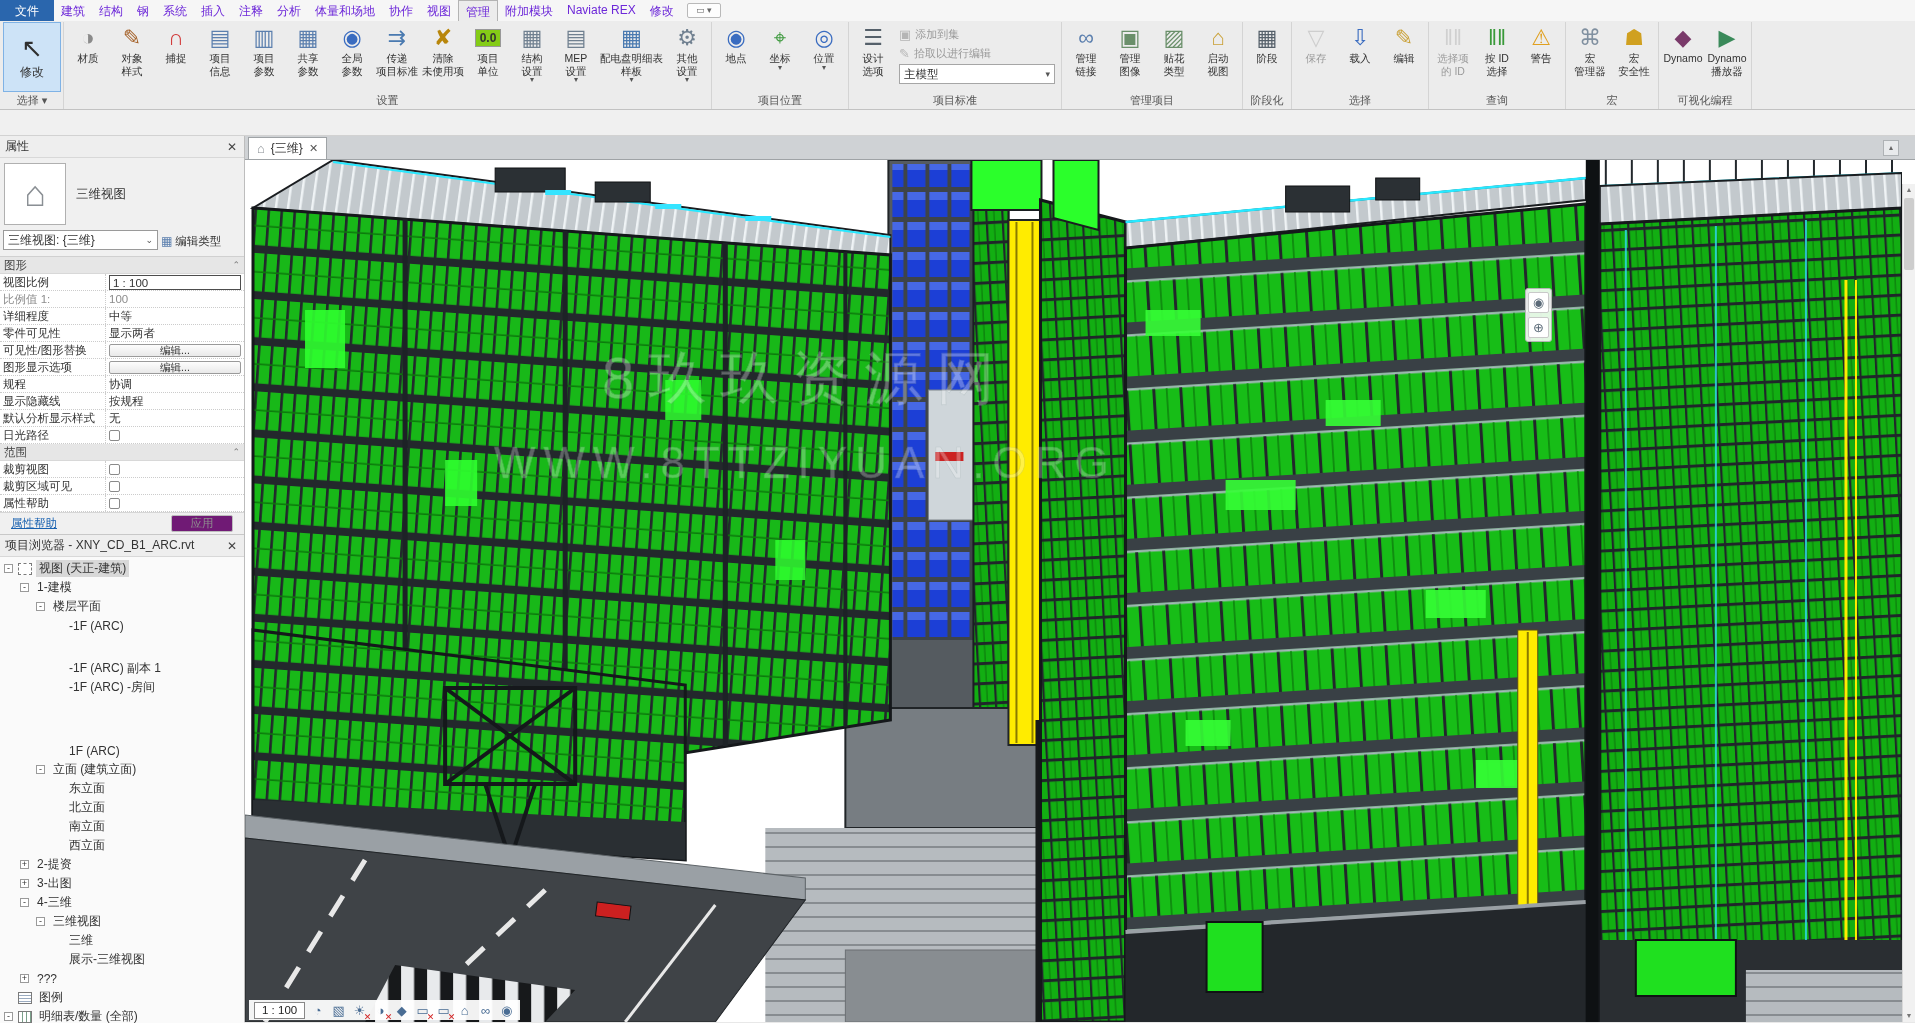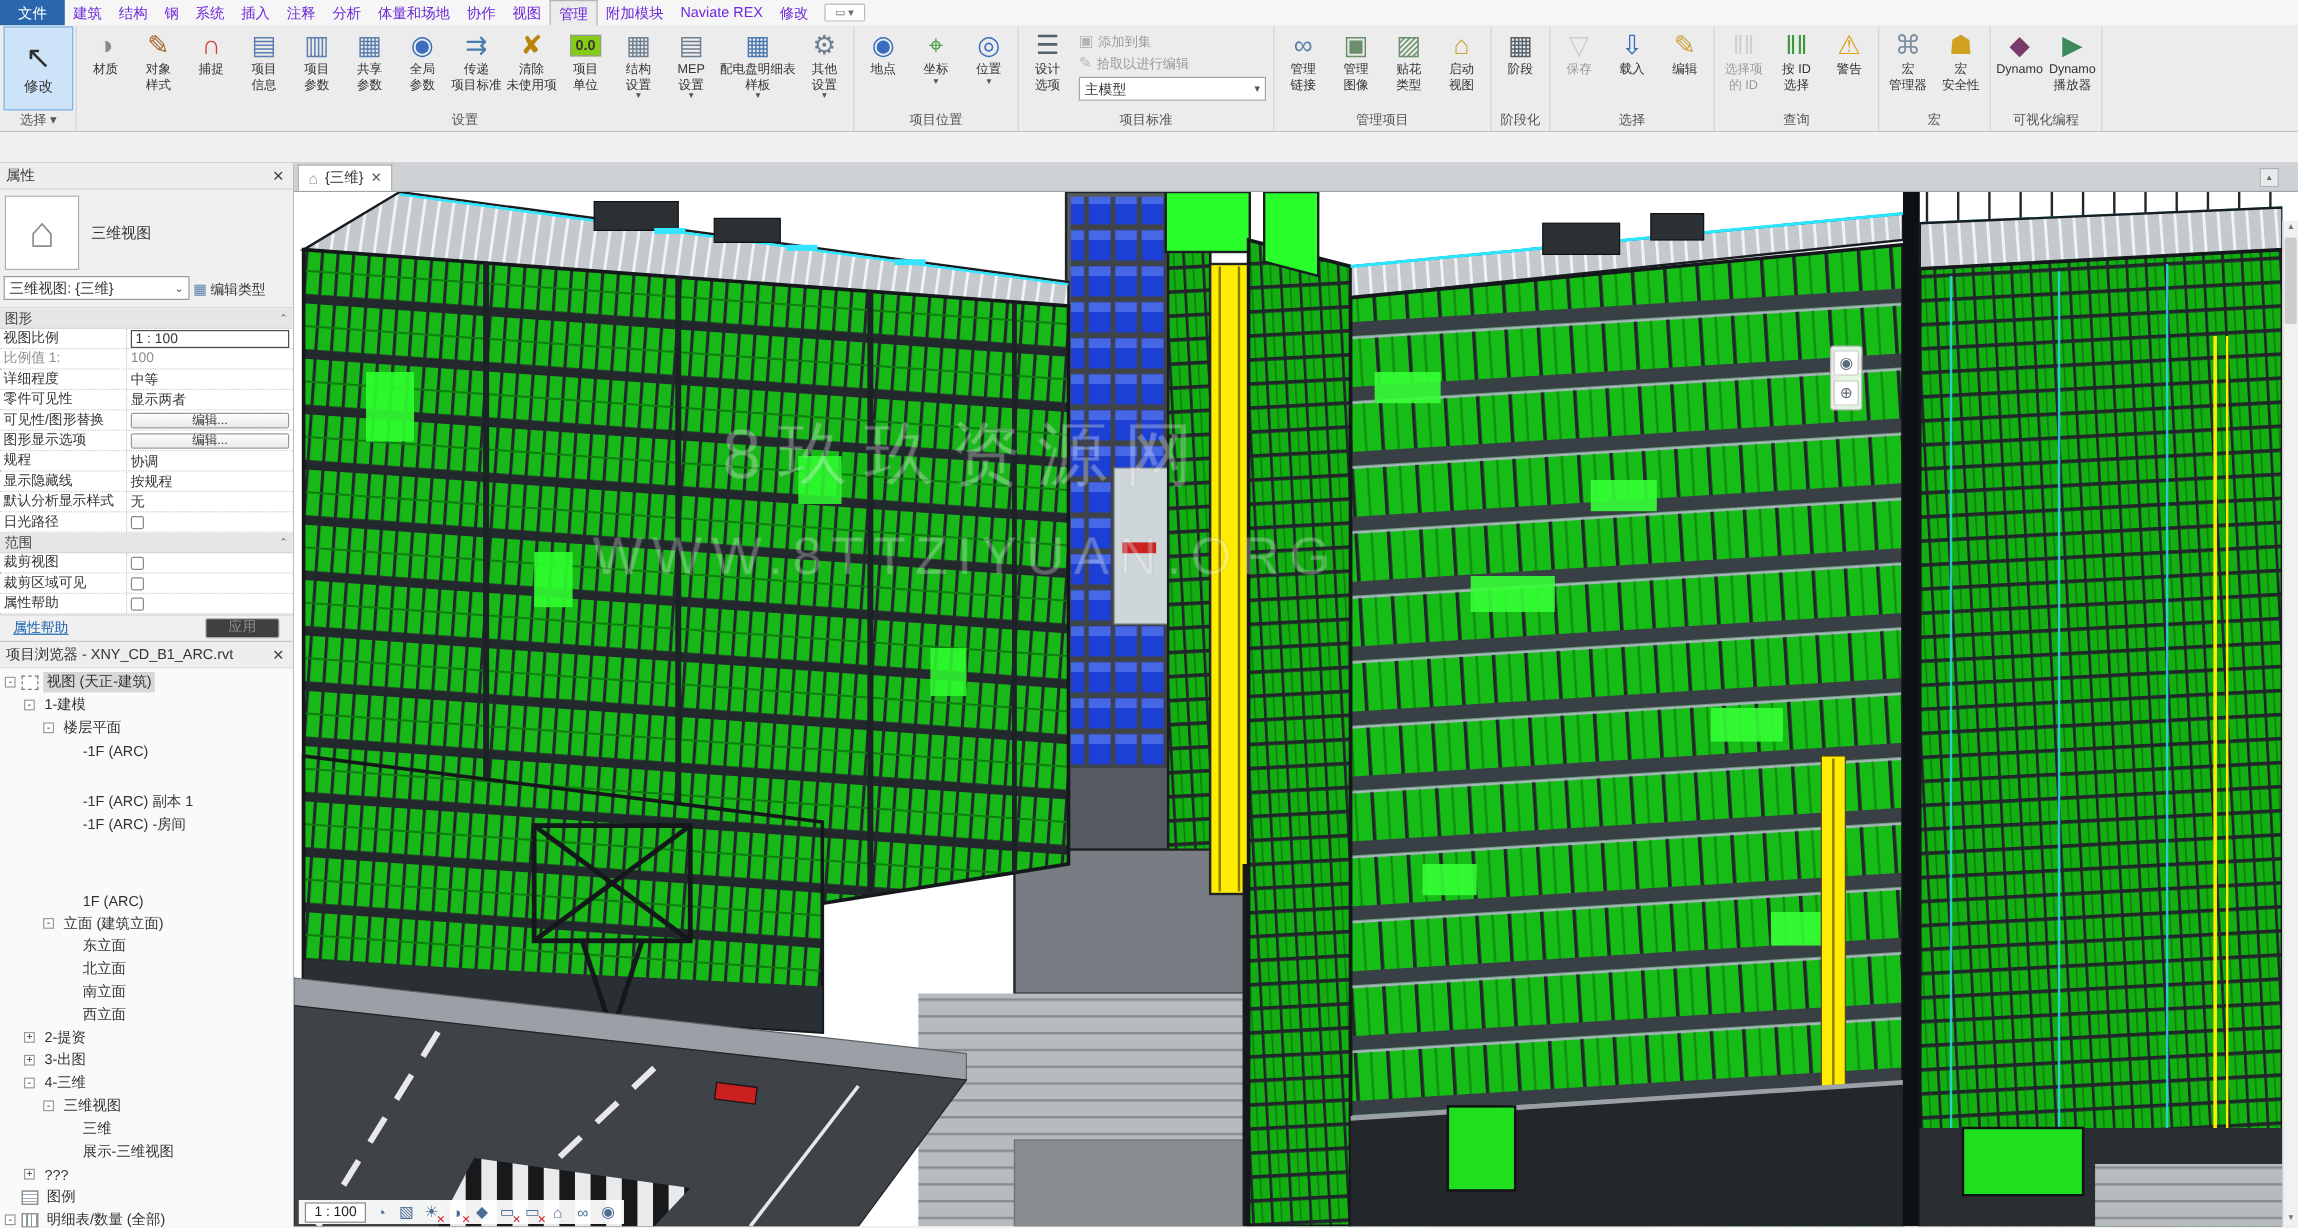--- a/index.html
+++ b/index.html
@@ -54,21 +54,21 @@
 .psec .collapse{font-size:9px;color:#777;}
 .prow{display:flex;height:17px;border-bottom:1px dotted #cccccc;font-size:11.5px;align-items:center;}
 .plabel{width:106px;padding:0 3px;color:#333;border-right:1px dotted #cccccc;overflow:hidden;white-space:nowrap;height:100%;line-height:16px;}
 .pvalwrap{flex:1;padding:0 3px;overflow:hidden;white-space:nowrap;height:100%;display:flex;align-items:center;}
 .prow.disabled .plabel,.prow.disabled .pvalwrap{color:#8d8d8d;}
 .pinput{flex:1;border:1px solid #4d4d4d;background:#fff;height:15px;line-height:14px;padding:0 3px;font-size:11.5px;}
 .pbtn{flex:1;height:13px;border:1px solid #9a9a9a;background:linear-gradient(#fdfdfd,#e9e9e9);font-size:10.5px;text-align:center;line-height:11px;border-radius:2px;color:#333;}
 .pcheck{width:11px;height:11px;border:1px solid #8a8a8a;background:#fff;border-radius:2px;}
 .pfooter{height:22px;display:flex;align-items:center;justify-content:space-between;padding:0 11px;background:#f0f0f0;border-top:1px solid #d6d6d6;}
 .phelp{color:#1a62b0;text-decoration:underline;font-size:11.5px;}
-.applybtn{width:62px;height:17px;border:1px solid #bdbdbd;background:#404040;color:#8f8f8f;text-align:center;line-height:15px;border-radius:2px;font-size:11.5px;}
+.applybtn{width:62px;height:17px;border:1px solid #bdbdbd;background:#701a75;color:#8f8f8f;text-align:center;line-height:15px;border-radius:2px;font-size:11.5px;}
 .tree{flex:1;background:#fafafa;overflow:hidden;padding-top:2px;}
 .trow{display:flex;align-items:center;height:19px;font-size:12px;white-space:nowrap;}
 .texp{width:9px;height:9px;border:1px solid #9a9a9a;background:#fff;font-size:9px;line-height:7px;text-align:center;margin-right:5px;color:#333;flex:none;}
 .texp-spacer{width:14px;flex:none;}
 .ti{width:14px;height:12px;margin-right:4px;flex:none;}
 .ti-views{border:1px dashed #7a7a7a;background:#fff;}
 .ti-legend{border:1px solid #7a7a7a;background:repeating-linear-gradient(#fff 0 2px,#9aabc0 2px 3px);}
 .ti-schedule{border:1px solid #7a7a7a;background:repeating-linear-gradient(90deg,#fff 0 3px,#7aa08a 3px 4px);}
 .tlabel{padding:0 3px;}
 .trow.selected .tlabel{background:#d8d8d8;}

